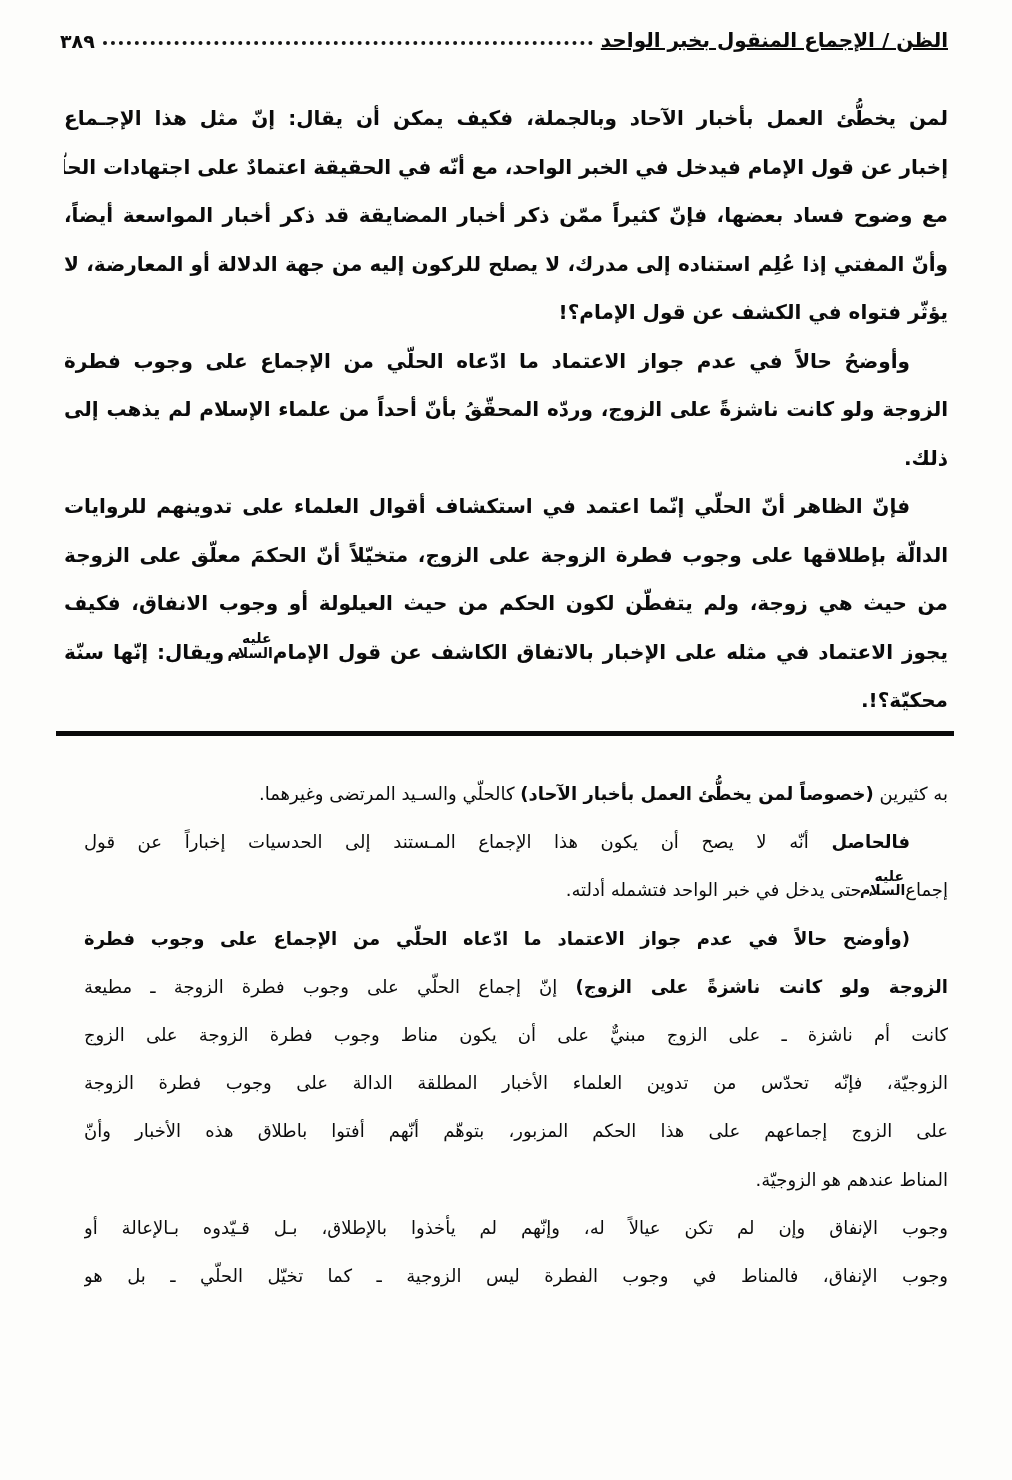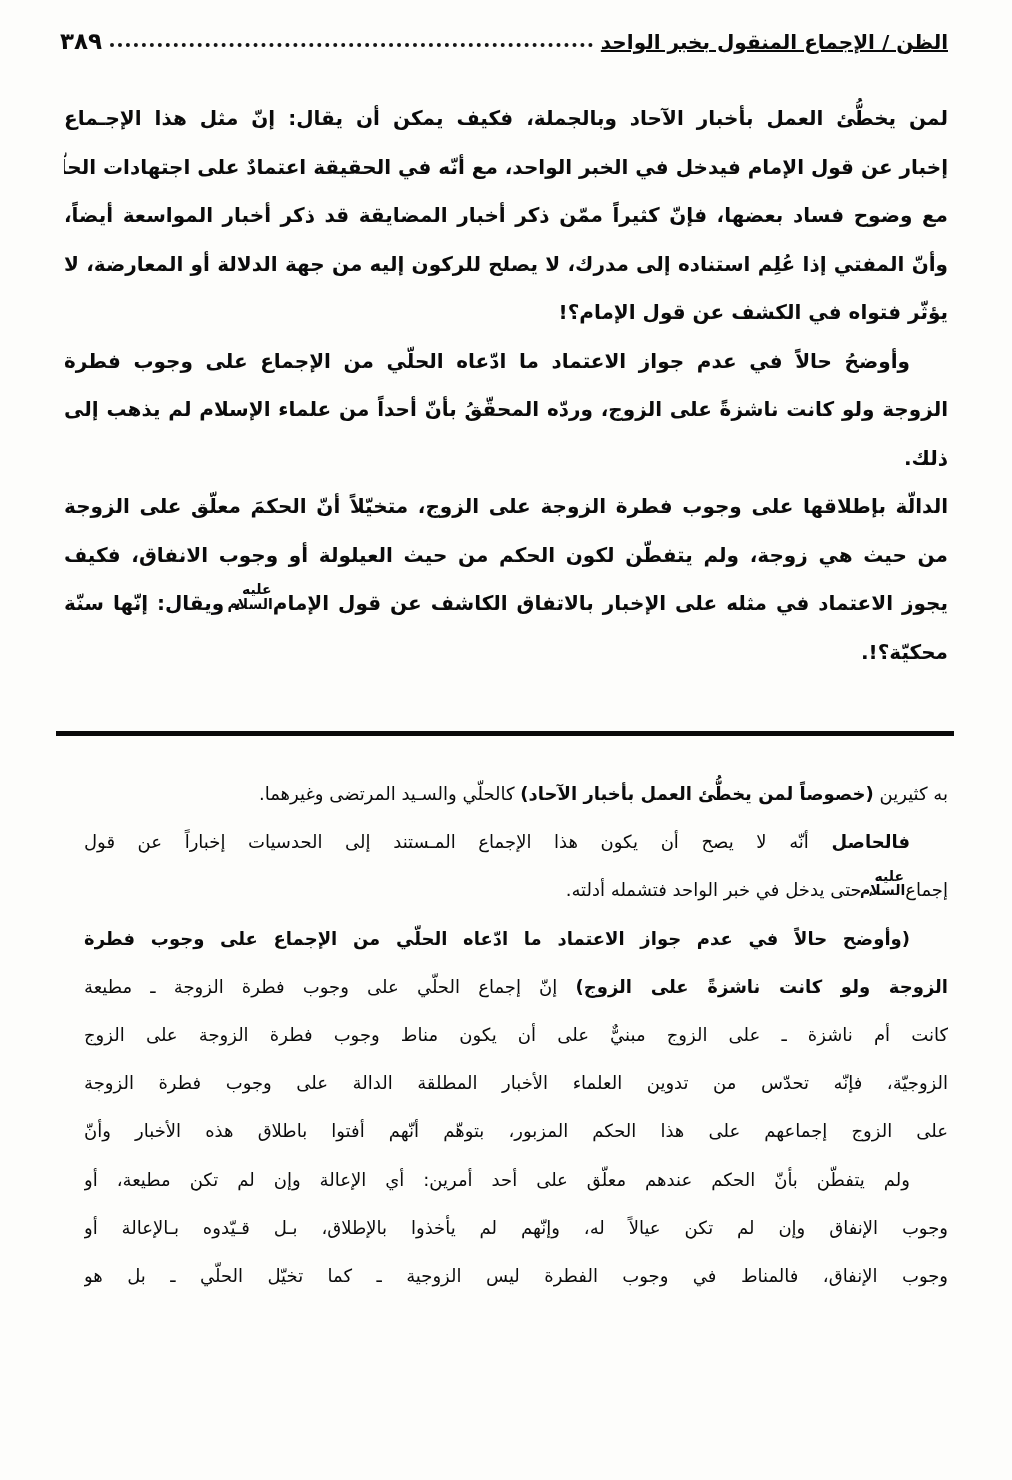--- a/index.html
+++ b/index.html
@@ -22,21 +22,21 @@
     display: flex; align-items: flex-end;
     font-weight: bold; font-size: 20px;
   }
   .header .title { white-space: nowrap; letter-spacing: 0; text-decoration: underline; }
   .dots {
     flex: 1;
     border-bottom: 4px dotted #151515;
     margin: 0 8px 7px 8px;
     height: 0;
   }
-  .pagenum { font-size: 23px; white-space: nowrap; }
+  .pagenum { font-size: 19px; white-space: nowrap; }
 
   
   .matn {
     position: absolute; top: 94px; right: 64px; left: 64px;
     font-size: 20px; font-weight: bold;
   }
   .matn .line { height: 48.5px; line-height: 48.5px; }
 
   .commentary {
     position: absolute; top: 770px; right: 64px; left: 64px;
@@ -92,20 +92,21 @@
         <div class="line"><span class="">مع وضوح فساد بعضها، فإنّ كثيراً ممّن ذكر أخبار المضايقة قد ذكر أخبار المواسعة أيضاً،</span></div>
         <div class="line"><span class="">وأنّ المفتي إذا عُلِم استناده إلى مدرك، لا يصلح للركون إليه من جهة الدلالة أو المعارضة، لا</span></div>
         <div class="line end"><span class="">يؤثّر فتواه في الكشف عن قول الإمام؟!</span></div>
       </div>
       <div class="para">
         <div class="line indent"><span class="">وأوضحُ حالاً في عدم جواز الاعتماد ما ادّعاه الحلّي من الإجماع على وجوب فطرة</span></div>
         <div class="line"><span class="">الزوجة ولو كانت ناشزةً على الزوج، وردّه المحقّقُ بأنّ أحداً من علماء الإسلام لم يذهب إلى</span></div>
         <div class="line end"><span class="">ذلك.</span></div>
       </div>
       <div class="para">
+        <div class="line indent"><span class="">فإنّ الظاهر أنّ الحلّي إنّما اعتمد في استكشاف أقوال العلماء على تدوينهم للروايات</span></div>
         <div class="line"><span class="">الدالّة بإطلاقها على وجوب فطرة الزوجة على الزوج، متخيّلاً أنّ الحكمَ معلّق على الزوجة</span></div>
         <div class="line"><span class="">من حيث هي زوجة، ولم يتفطّن لكون الحكم من حيث العيلولة أو وجوب الانفاق، فكيف</span></div>
         <div class="line"><span class="">يجوز الاعتماد في مثله على الإخبار بالاتفاق الكاشف عن قول الإمام</span><span class="hon">عليه السلام</span><span class="">، ويقال: إنّها سنّة</span></div>
         <div class="line end"><span class="">محكيّة؟!.</span></div>
       </div>
     </div>
 
   <div class="separator"></div>
 
   <div class="commentary">
@@ -115,21 +116,21 @@
       <div class="para">
         <div class="line indent"><span class="b ">فالحاصل</span><span class=""> أنّه لا يصح أن يكون هذا الإجماع المـستند إلى الحدسيات إخباراً عن قول</span></div>
         <div class="line end"><span class="">إجماع</span><span class="hon">عليه السلام</span><span class="">، حتى يدخل في خبر الواحد فتشمله أدلته.</span></div>
       </div>
       <div class="para">
         <div class="line indent"><span class="b ">(وأوضح حالاً في عدم جواز الاعتماد ما ادّعاه الحلّي من الإجماع على وجوب فطرة</span></div>
         <div class="line"><span class="b ">الزوجة ولو كانت ناشزةً على الزوج)</span><span class=""> إنّ إجماع الحلّي على وجوب فطرة الزوجة ـ مطيعة</span></div>
         <div class="line"><span class="">كانت أم ناشزة ـ على الزوج مبنيٌّ على أن يكون مناط وجوب فطرة الزوجة على الزوج</span></div>
         <div class="line"><span class="">الزوجيّة، فإنّه تحدّس من تدوين العلماء الأخبار المطلقة الدالة على وجوب فطرة الزوجة</span></div>
         <div class="line"><span class="">على الزوج إجماعهم على هذا الحكم المزبور، بتوهّم أنّهم أفتوا باطلاق هذه الأخبار وأنّ</span></div>
+        <div class="line end"><span class="">المناط عندهم هو الزوجيّة.</span></div>
       </div>
       <div class="para">
-        <div class="line indent"><span class="">ولم يتفطّن بأنّ الحكم عندهم معلّق على أحد أمرين: أي الإعالة وإن لم تكن مطيعة، أو</span></div>
         <div class="line"><span class="">وجوب الإنفاق وإن لم تكن عيالاً له، وإنّهم لم يأخذوا بالإطلاق، بـل قـيّدوه بـالإعالة أو</span></div>
         <div class="line"><span class="">وجوب الإنفاق، فالمناط في وجوب الفطرة ليس الزوجية ـ كما تخيّل الحلّي ـ بل هو</span></div>
       </div>
     </div>
 
 </div>
 
 </body></html>

